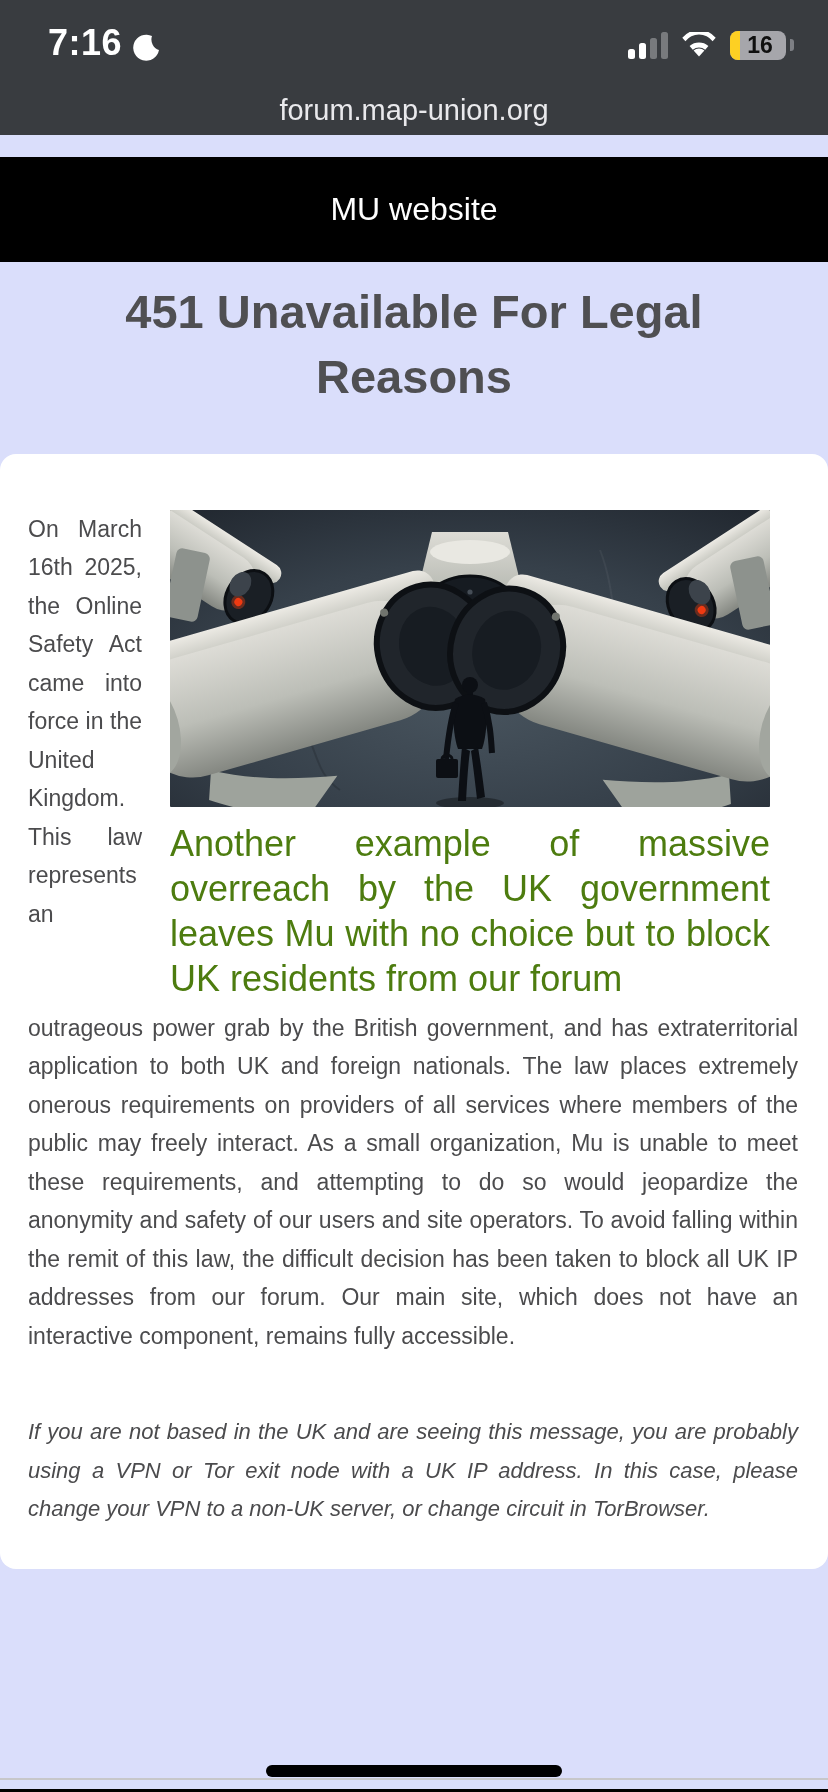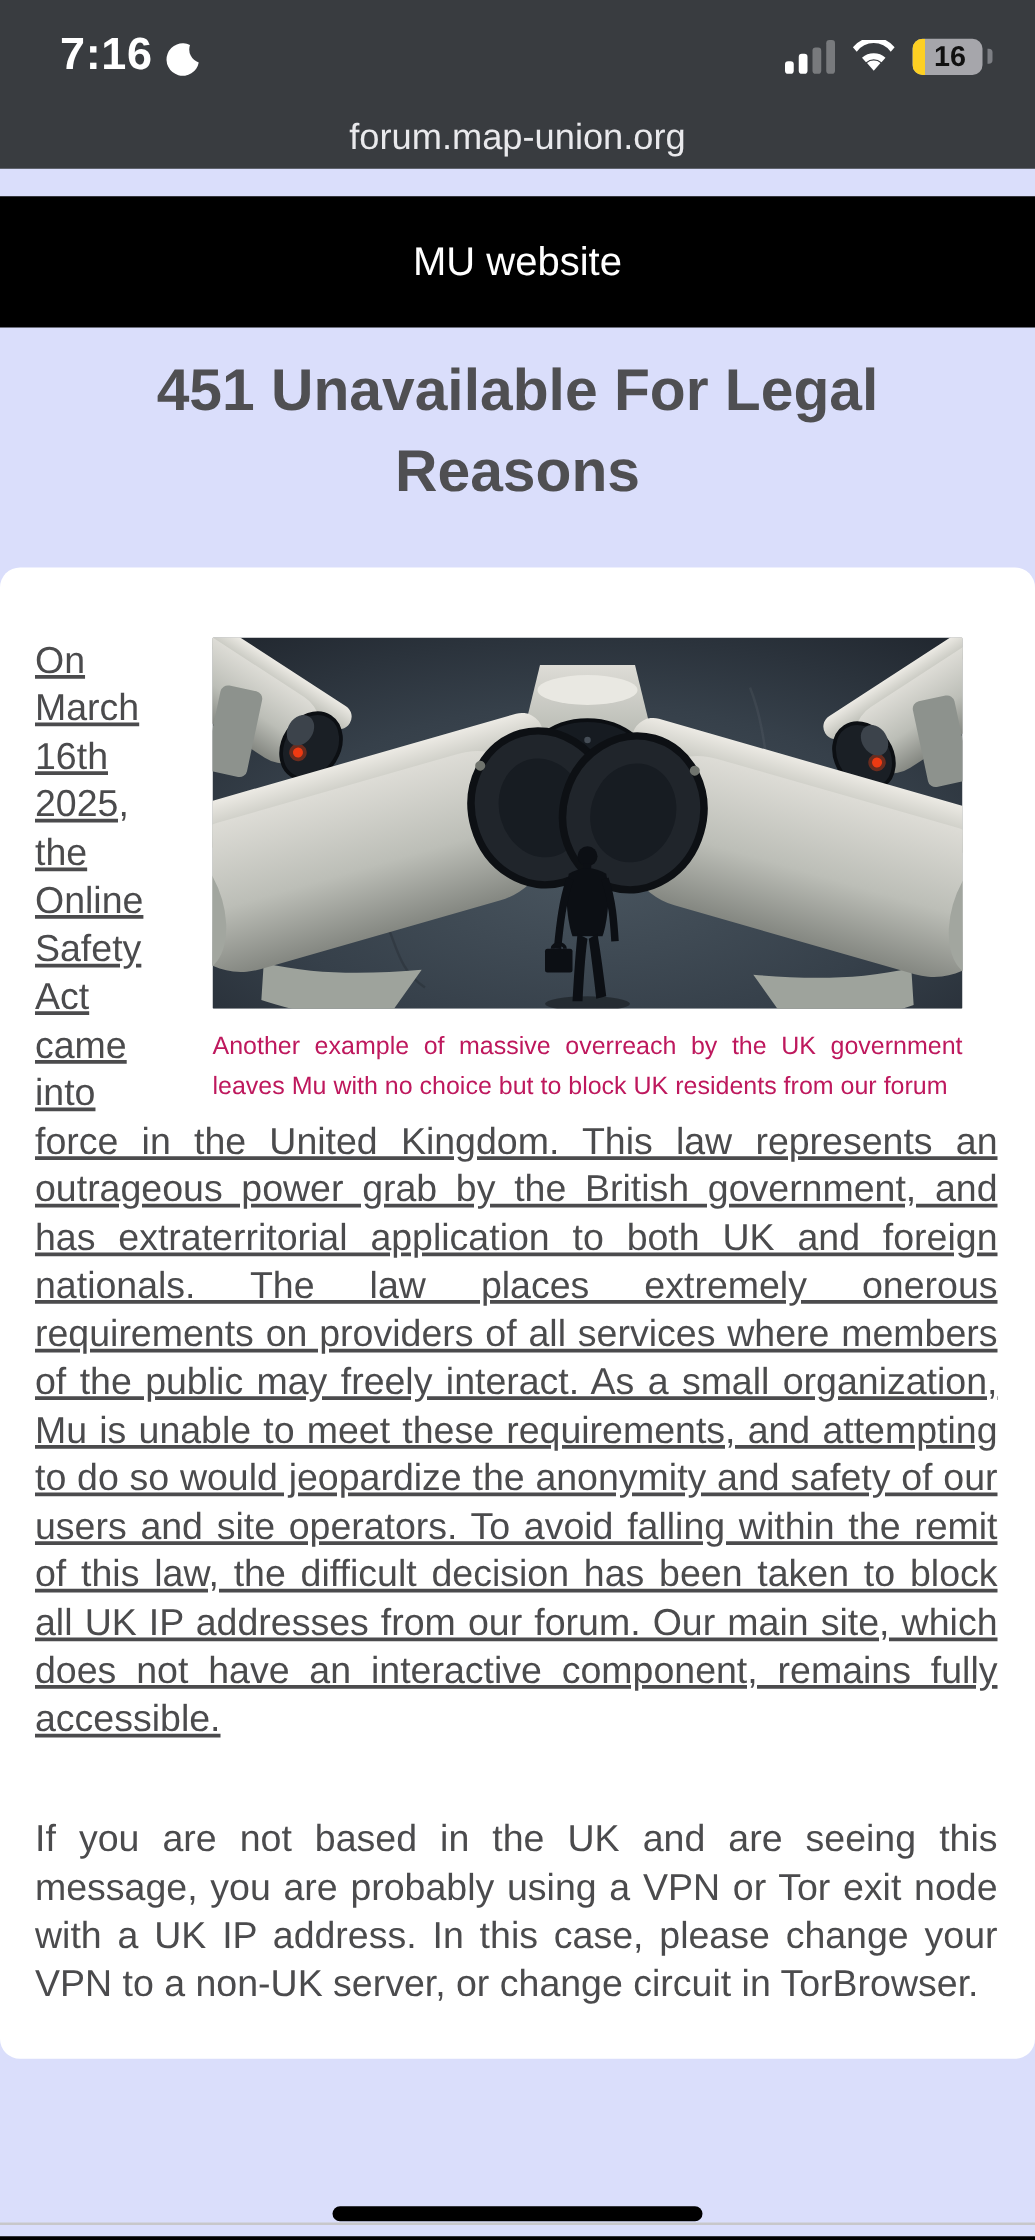--- a/index.html
+++ b/index.html
@@ -65,28 +65,28 @@
     padding:56px 30px 40px 28px;
     min-height:1100px;box-sizing:border-box;
     color:#4b4b4d;
   }
   figure.shot{
     float:right;width:628px;margin:0 0 8px 28px;padding:0;
   }
   figure.shot svg{display:block;width:600px;height:297px;border-radius:1px;}
   figure.shot figcaption{
     width:600px;margin-top:14px;
-    font-size:20px;line-height:32px;text-align:justify;color:#be185d;
+    font-size:36px;line-height:45px;text-align:justify;color:#4d7c0f;
   }
   p.intro{
-    margin:0;font-size:30px;line-height:38.5px;text-align:justify;text-decoration:underline;
+    margin:0;font-size:23px;line-height:38.5px;text-align:justify;
   }
   p.note{
-    margin:58px 0 0;font-size:30px;line-height:38.5px;
-    text-align:justify;
+    margin:58px 0 0;font-size:22px;line-height:38.5px;
+    font-style:italic;text-align:justify;
   }
   
   .home-indicator{
     position:absolute;top:1765px;left:50%;transform:translateX(-50%);
     width:296px;height:12px;border-radius:7px;background:#000;
   }
   .gray-rule{position:absolute;top:1778px;left:0;width:828px;height:2px;background:#c7c7ca;}
   .black-edge{position:absolute;top:1789px;left:0;width:828px;height:3px;background:#000;}
 </style>
 </head>

